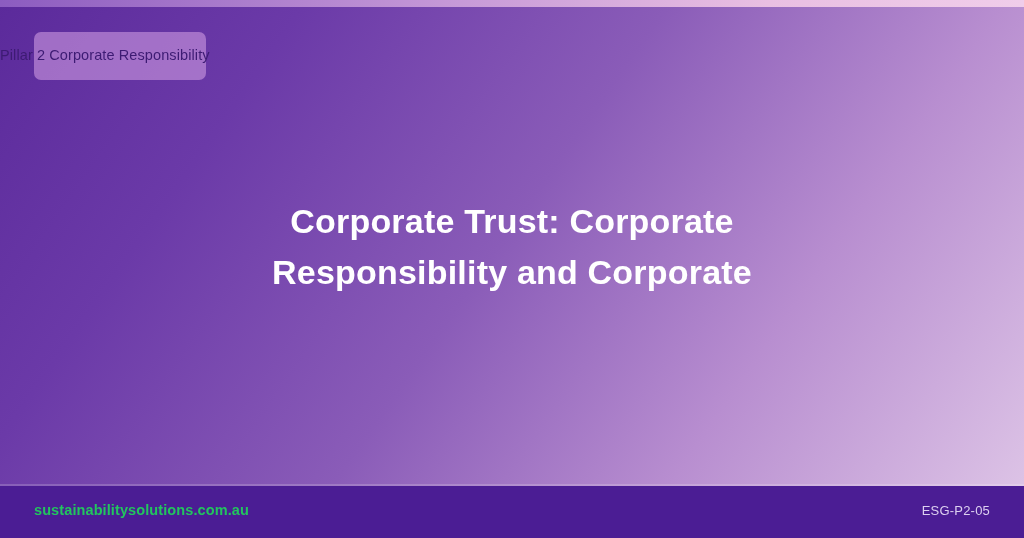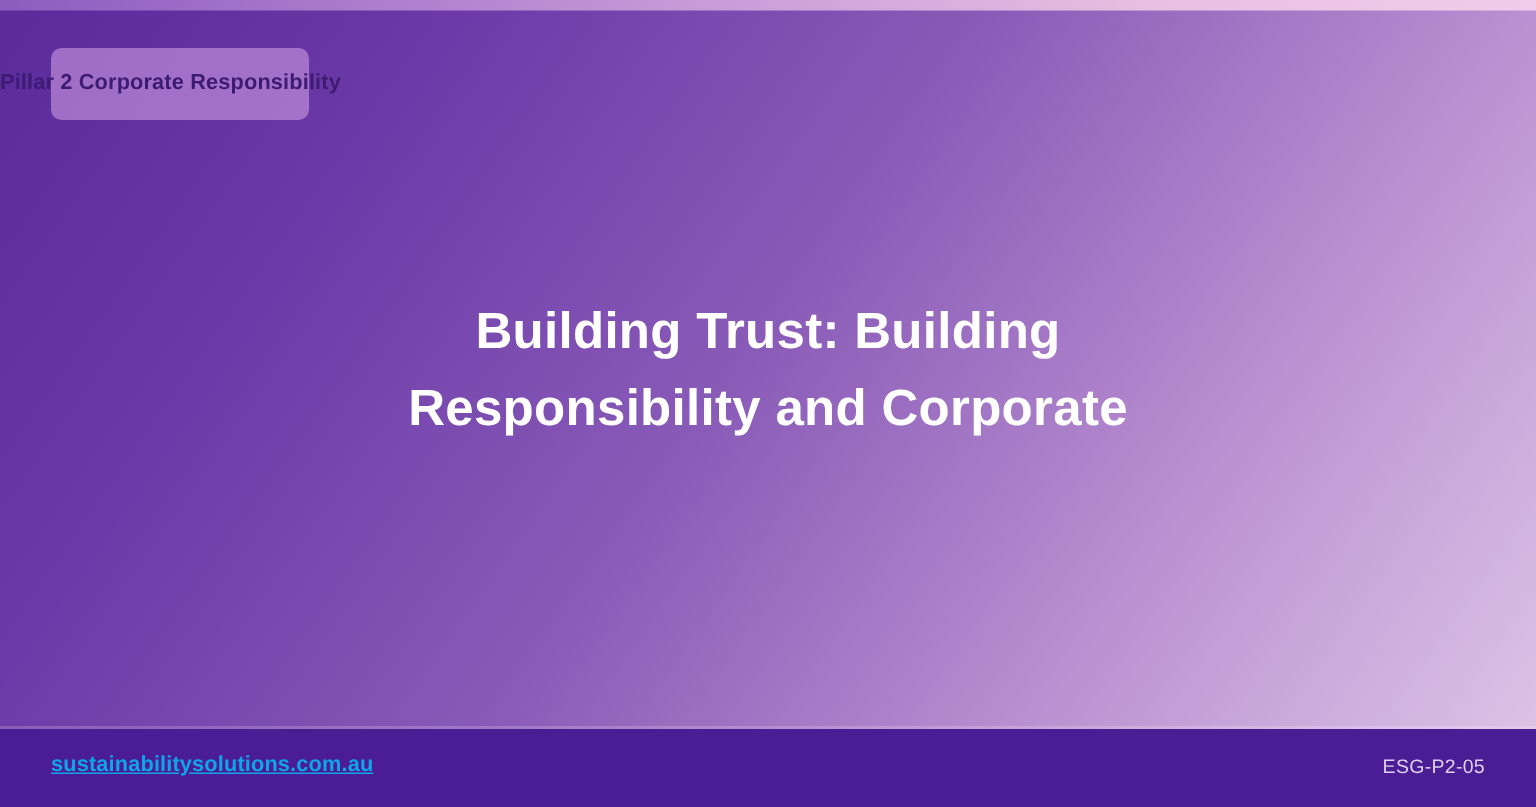--- a/index.html
+++ b/index.html
@@ -35,21 +35,21 @@
     height: 48px;
     background: rgba(202, 150, 222, 0.62);
     border-radius: 7px;
   }
   .pillar-label {
     position: absolute;
     left: 0px;
     top: 47px;
     width: 480px;
     font-size: 14.5px;
-    font-weight: bold;
+    font-weight: normal;
     color: #3d1b73;
     letter-spacing: 0.1px;
     white-space: nowrap;
   }
   .title-block {
     position: absolute;
     left: 0;
     top: 196px;
     width: 1024px;
     text-align: center;
@@ -69,23 +69,22 @@
     width: 1024px;
     height: 52px;
     background: #4b1d94;
   }
   .footer-left {
     position: absolute;
     left: 34px;
     top: 16px;
     font-size: 14.5px;
     font-weight: bold;
-    color: #0ea5e9;
+    color: #22c55e;
     letter-spacing: 0.1px;
-    text-decoration: underline;
   }
   .footer-right {
     position: absolute;
     right: 34px;
     top: 17px;
     font-size: 13px;
     color: #ddd0f0;
     letter-spacing: 0.2px;
   }
   
@@ -102,21 +101,21 @@
 <body>
 
 <div class="slide">
 
   <div class="top-bar"></div>
 
   <div class="pillar-badge"></div>
   <div class="pillar-label">Pillar 2 Corporate Responsibility</div>
 
   <div class="title-block">
-    <div class="title-line">Building Trust: Building</div>
+    <div class="title-line">Corporate Trust: Corporate</div>
     <div class="title-line">Responsibility and Corporate</div>
   </div>
 
   <div class="footer-edge"></div>
   <div class="footer">
     <div class="footer-left">sustainabilitysolutions.com.au</div>
     <div class="footer-right">ESG-P2-05</div>
   </div>
 
 </div>

